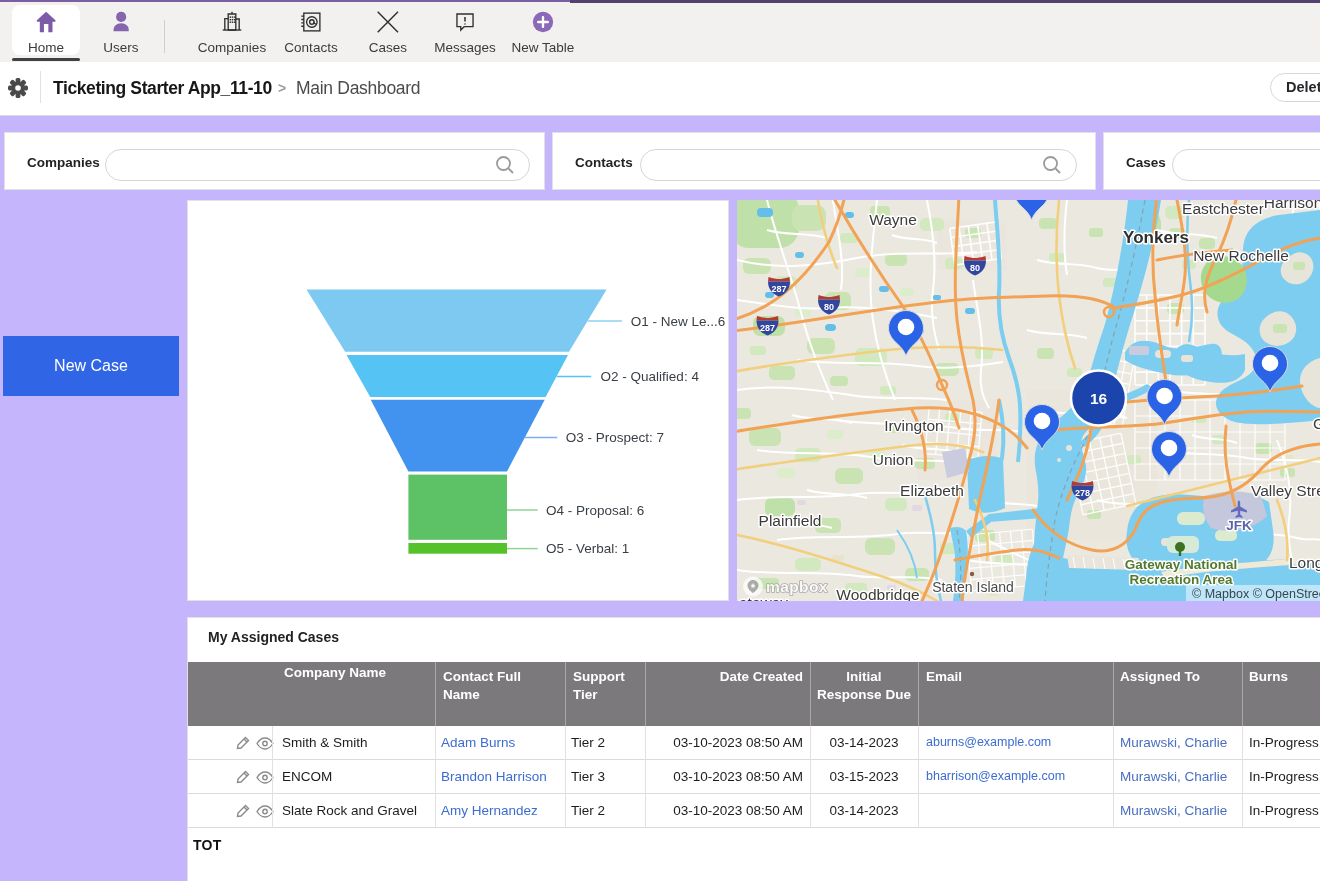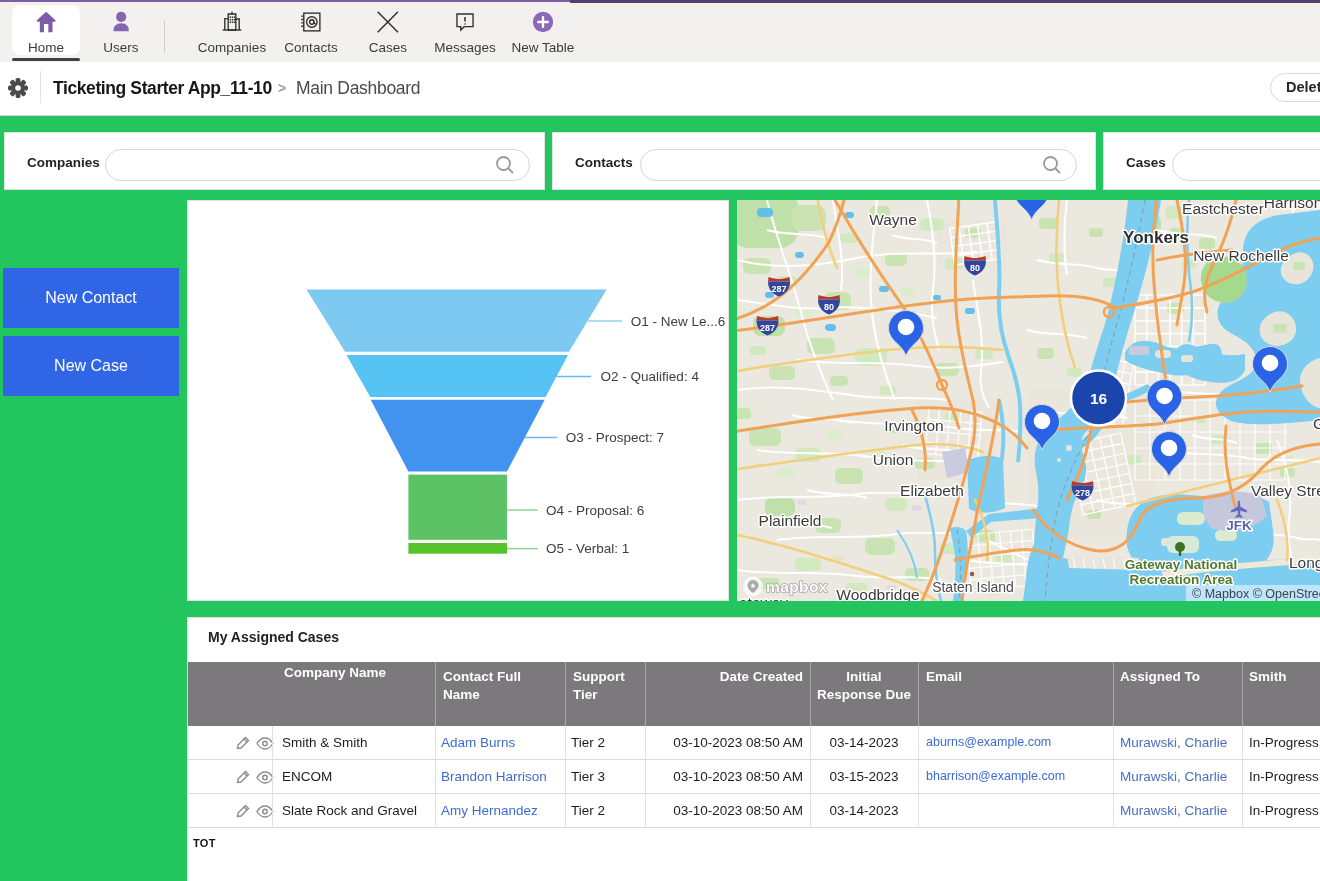--- a/index.html
+++ b/index.html
@@ -1,17 +1,17 @@
 <!DOCTYPE html>
 <html><head>
 <meta charset="utf-8">
 <style>
 *{margin:0;padding:0;box-sizing:border-box}
 body{font-family:"Liberation Sans",sans-serif;background:#fff}
-#page{position:relative;width:1320px;height:881px;overflow:hidden;background:#22c55e}
+#page{position:relative;width:1320px;height:881px;overflow:hidden;background:#c4b5fd}
 .abs{position:absolute}
 
 #nav{position:absolute;left:0;top:0;width:1320px;height:62px;background:#f2f1f0}
 #topline{position:absolute;left:0;top:0;width:1320px;height:2px;background:#7b5fa3}
 #topline2{position:absolute;left:570px;top:0;width:750px;height:3px;background:#53406f}
 #hometab{position:absolute;left:12px;top:5px;width:68px;height:50px;background:#fff;border-radius:8px}
 #homeline{position:absolute;left:12px;top:58px;width:68px;height:3px;background:#403f41;border-radius:2px}
 .tab{position:absolute;top:8px;width:90px;text-align:center}
 .tab svg{margin-top:3px;height:22px;width:auto}
 .tab .lbl{font-size:13.5px;color:#3b3b3b;margin-top:3px}
@@ -128,21 +128,20 @@
   <div class="slabel" style="left:575px;top:155px">Contacts</div>
   <div class="pill" style="left:640px;top:149px;width:437px"></div>
   <svg class="mag" style="left:1042px;top:155px" width="20" height="20" viewBox="0 0 20 20" fill="none" stroke="#9a9a9a" stroke-width="1.8">
       <circle cx="8.5" cy="8.5" r="6.5"></circle>
       <path d="M13.5 13.5 L18 18"></path>
     </svg>
   <div class="card" style="left:1103px;top:132px;width:544px;height:58px"></div>
   <div class="slabel" style="left:1126px;top:155px">Cases</div>
   <div class="pill" style="left:1172px;top:149px;width:437px"></div>
 
-  <div class="bluebtn" style="top:268px">New Contact</div>
   <div class="bluebtn" style="top:336px">New Case</div>
 
   <div class="card" style="left:187px;top:200px;width:542px;height:401px"></div>
   <svg class="abs" style="left:187px;top:200px" width="542" height="401" viewBox="0 0 542 401">
     <polygon points="119.5,89.5 419.6,89.5 382,151.8 158.1,151.8" fill="#7ec9f1"></polygon>
     <polygon points="159.5,155.1 381,155.1 358.6,197 183.2,197" fill="#55c3f3"></polygon>
     <polygon points="183.7,199.7 357.7,199.7 320,271.4 221.4,271.4" fill="#4292f0"></polygon>
     <rect x="221.4" y="274.6" width="98.6" height="65.2" fill="#5dc266"></rect>
     <rect x="221.4" y="343" width="98.6" height="10.7" fill="#55c22a"></rect>
     <path d="M401,121.1 L435,121.1" stroke="#8fd0f3" stroke-width="1.5"></path>
@@ -575,21 +574,21 @@
       <div class="vline" style="left:730px"></div>
       <div class="vline" style="left:925px"></div>
       <div class="vline" style="left:1054px"></div>
       <div class="hd" style="left:96px;top:2px">Company Name</div>
       <div class="hd" style="left:255px;top:6px;width:110px">Contact Full Name</div>
       <div class="hd" style="left:385px;top:6px;width:62px">Support Tier</div>
       <div class="hd" style="left:462px;top:6px;width:153px;text-align:right">Date Created</div>
       <div class="hd" style="left:622px;top:6px;width:108px;text-align:center">Initial<br>Response Due</div>
       <div class="hd" style="left:738px;top:6px">Email</div>
       <div class="hd" style="left:932px;top:6px">Assigned To</div>
-      <div class="hd" style="left:1061px;top:6px">Smith</div>
+      <div class="hd" style="left:1061px;top:6px">Burns</div>
     </div>
     <div class="row" style="top:108px">
       <svg class="abs" style="left:47px;top:9px" width="16" height="16" viewBox="0 0 16 16" fill="none" stroke="#8a8a8a" stroke-width="1.4">
           <path d="M10.5 2.5 L13.5 5.5 L6 13 L2.5 13.5 L3 10 Z"></path>
           <path d="M9 4 L12 7"></path>
         </svg>
       <svg class="abs" style="left:68px;top:11px" width="18" height="13" viewBox="0 0 18 13" fill="none" stroke="#8a8a8a" stroke-width="1.4">
           <path d="M1 6.5 C3.5 2.5 6 1 9 1 C12 1 14.5 2.5 17 6.5 C14.5 10.5 12 12 9 12 C6 12 3.5 10.5 1 6.5 Z"></path>
           <circle cx="9" cy="6.5" r="2.2"></circle>
         </svg>
@@ -654,15 +653,15 @@
       <div class="cell" style="left:1061px">In-Progress</div>
       <div class="bvline" style="left:84px"></div>
         <div class="bvline" style="left:247px"></div>
         <div class="bvline" style="left:377px"></div>
         <div class="bvline" style="left:457px"></div>
         <div class="bvline" style="left:622px"></div>
         <div class="bvline" style="left:730px"></div>
         <div class="bvline" style="left:925px"></div>
         <div class="bvline" style="left:1054px"></div>
     </div>
-    <div class="abs" style="left:5px;top:219px;font-size:11px;font-weight:700;color:#111;letter-spacing:.3px">TOT</div>
+    <div class="abs" style="left:5px;top:219px;font-size:14px;font-weight:700;color:#111;letter-spacing:.3px">TOT</div>
   </div>
 </div>
 
 </body></html>

